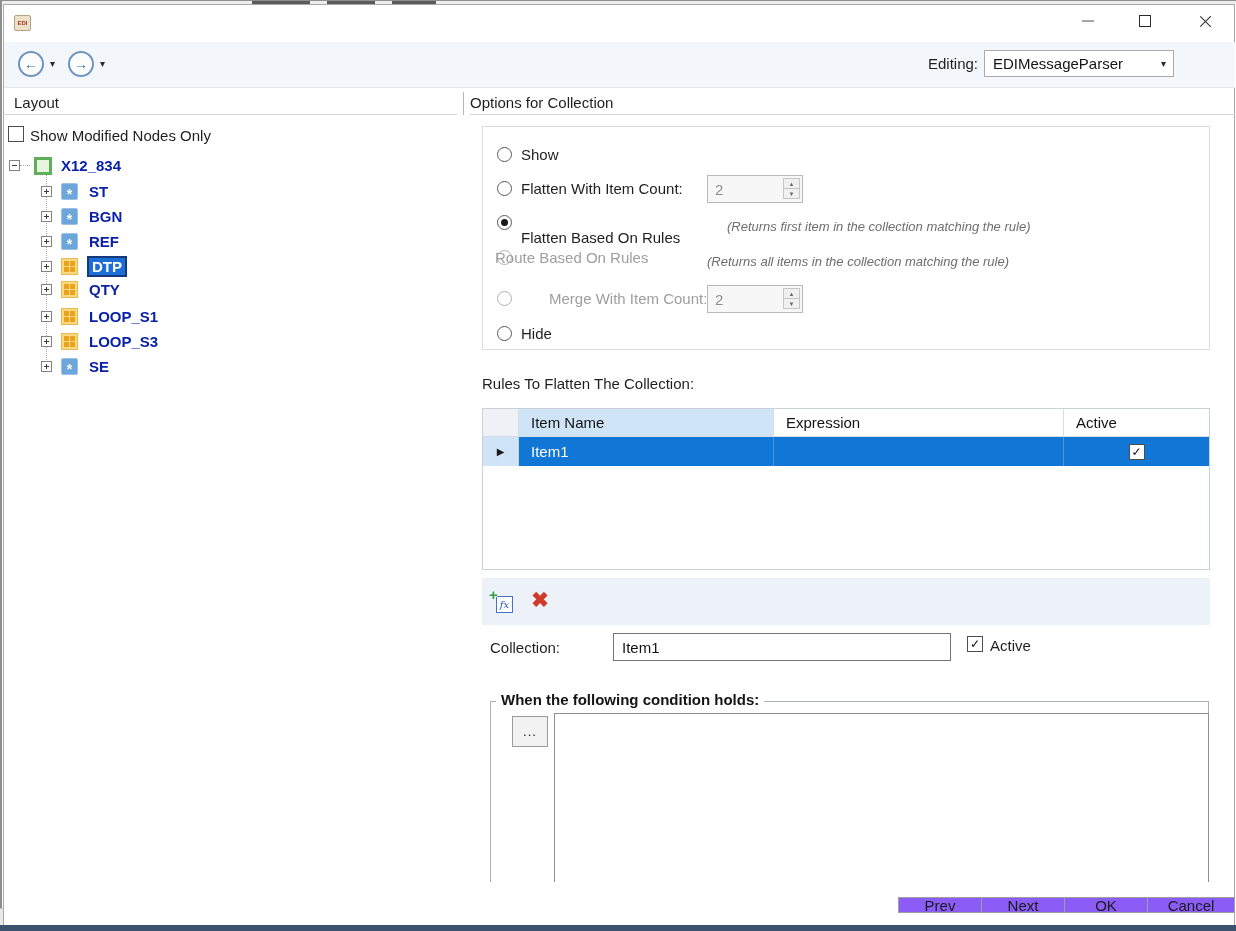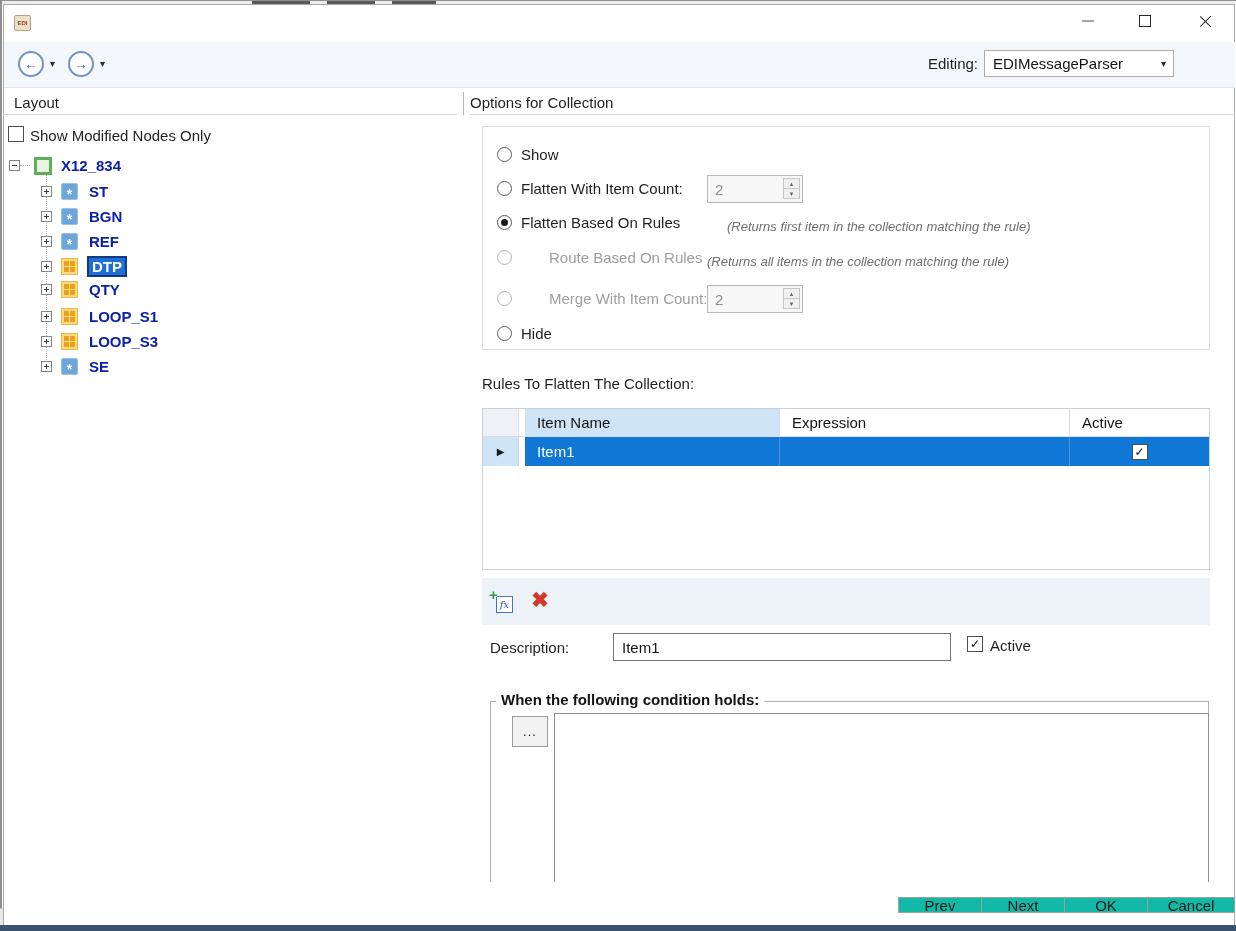--- a/index.html
+++ b/index.html
@@ -72,21 +72,21 @@
   .spinner .val { position:absolute; left:7px; top:5px; font-size:15px; color:#8f8f8f; }
   .spinner .updown { position:absolute; right:2px; top:2px; width:17px; height:22px; }
   .spinner .ub { height:11px; border:1px solid #c6c6c6; background:#f0f0f0; font-size:6px; color:#6a6a6a;
                  display:flex; align-items:center; justify-content:center; }
 
   
   .grid { left:482px; top:408px; width:728px; height:162px; border:1px solid #c9d1d9; background:#fff; }
   .g-head { display:flex; height:28px; border-bottom:1px solid #d7dde3; }
   .g-head > div { border-right:1px solid #d7dde3; font-size:15px; color:#141414; display:flex; align-items:center; padding-left:12px; }
   .gc0 { width:36px; flex:none; padding-left:0 !important; }
-  .gc1 { width:255px; flex:none;margin-left:6px; }
+  .gc1 { width:255px; flex:none; }
   .gc2 { width:290px; flex:none; }
   .gc3 { flex:1; }
   .g-row { display:flex; height:29px; }
   .g-row > div { border-right:1px solid #4f94de; display:flex; align-items:center; padding-left:12px; }
   .g-row .rowhdr { background:#cfe4f7; border-right:1px solid #c3d6e8; justify-content:center; padding-left:0; }
   .selblue { background:#1177d7; color:#fff; font-size:15px; }
   .rowsel-glyph { font-size:10px; color:#1a1a1a; }
   .cb { width:16px; height:16px; border:1px solid #4c4c4c; background:#fff; display:flex; align-items:center;
         justify-content:center; font-size:12px; color:#101010; }
 
@@ -101,21 +101,21 @@
 
   .textbox { left:613px; top:633px; width:338px; height:28px; border:1px solid #767676; background:#fff;
              font-family:"Liberation Sans", sans-serif; font-size:15px; color:#141414; padding-left:8px; position:absolute; }
 
   .cond-group { left:490px; top:701px; width:719px; height:181px; border:1px solid #abb0b6; border-bottom:none; }
   .cond-caption { left:496px; top:691px; background:#fff; padding:0 5px; font-size:15px; font-weight:600; color:#141414; }
   .ellipsis-btn { left:512px; top:716px; width:36px; height:31px; background:#f2f2f2; border:1px solid #9b9b9b;
                   display:flex; align-items:center; justify-content:center; font-size:13px; color:#222; letter-spacing:1px; }
   .cond-area { left:554px; top:713px; width:655px; height:169px; background:#fff; border:1px solid #8f8f8f; border-bottom:none; }
 
-  .fbtn { top:897px; height:16px; background:#14b8a6; border:1px solid #9f9f9f; font-size:15px; color:#1a1a1a;
+  .fbtn { top:897px; height:16px; background:#8b5cf6; border:1px solid #9f9f9f; font-size:15px; color:#1a1a1a;
           display:flex; align-items:center; justify-content:center; }
 </style>
 </head>
 <body>
 
 <div class="screen">
 
   <div class="abs top-sliver">
     <span class="smudge" style="left:252px;width:58px;"></span>
     <span class="smudge" style="left:327px;width:48px;"></span>
@@ -231,25 +231,25 @@
     <span class="val">2</span>
     <span class="updown">
       <span class="ub">▲</span>
       <span class="ub" style="margin-top:-1px;">▼</span>
     </span>
   </div>
 
   <div class="abs radio" style="left:497px;top:215px;">
     <span class="dot"></span>
   </div>
-  <div class="abs lbl" style="left:521px;top:214px;text-align:right;">Flatten Based On Rules</div>
+  <div class="abs lbl" style="left:521px;top:229px;text-align:right;">Flatten Based On Rules</div>
   <div class="abs hint" style="left:707px;top:219px;margin-left:20px;">(Returns first item in the collection matching the rule)</div>
 
   <div class="abs radio disabled" style="left:497px;top:250px;"></div>
-  <div class="abs lbl dis" style="left:549px;top:249px;">Route Based On Rules</div>
+  <div class="abs lbl dis" style="left:495px;top:249px;">Route Based On Rules</div>
   <div class="abs hint" style="left:707px;top:254px;">(Returns all items in the collection matching the rule)</div>
 
   <div class="abs radio disabled" style="left:497px;top:291px;"></div>
   <div class="abs lbl dis" style="left:521px;top:290px;margin-left:28px;">Merge With Item Count:</div>
   <div class="abs spinner" style="left:707px;top:285px;">
     <span class="val">2</span>
     <span class="updown">
       <span class="ub">▲</span>
       <span class="ub" style="margin-top:-1px;">▼</span>
     </span>
@@ -281,21 +281,21 @@
 
   <div class="abs icons-strip"></div>
   <div class="abs add-btn">
     <span class="fx-box">fx</span>
     <span class="fx-plus">+</span>
   </div>
   <div class="abs del-btn">
     <span>✖</span>
   </div>
 
-  <div class="abs lbl" style="left:490px;top:639px;">Description:</div>
+  <div class="abs lbl" style="left:490px;top:639px;">Collection:</div>
   <input class="textbox" value="Item1" style="">
   <div class="abs cb" style="left:967px;top:636px;">✓</div>
   <div class="abs lbl" style="left:990px;top:637px;">Active</div>
 
   <div class="abs cond-group"></div>
   <div class="abs cond-caption">When the following condition holds:</div>
   <div class="abs ellipsis-btn">...</div>
   <div class="abs cond-area"></div>
 
   <div class="abs fbtn" style="left:898px;width:84px;">Prev</div>

